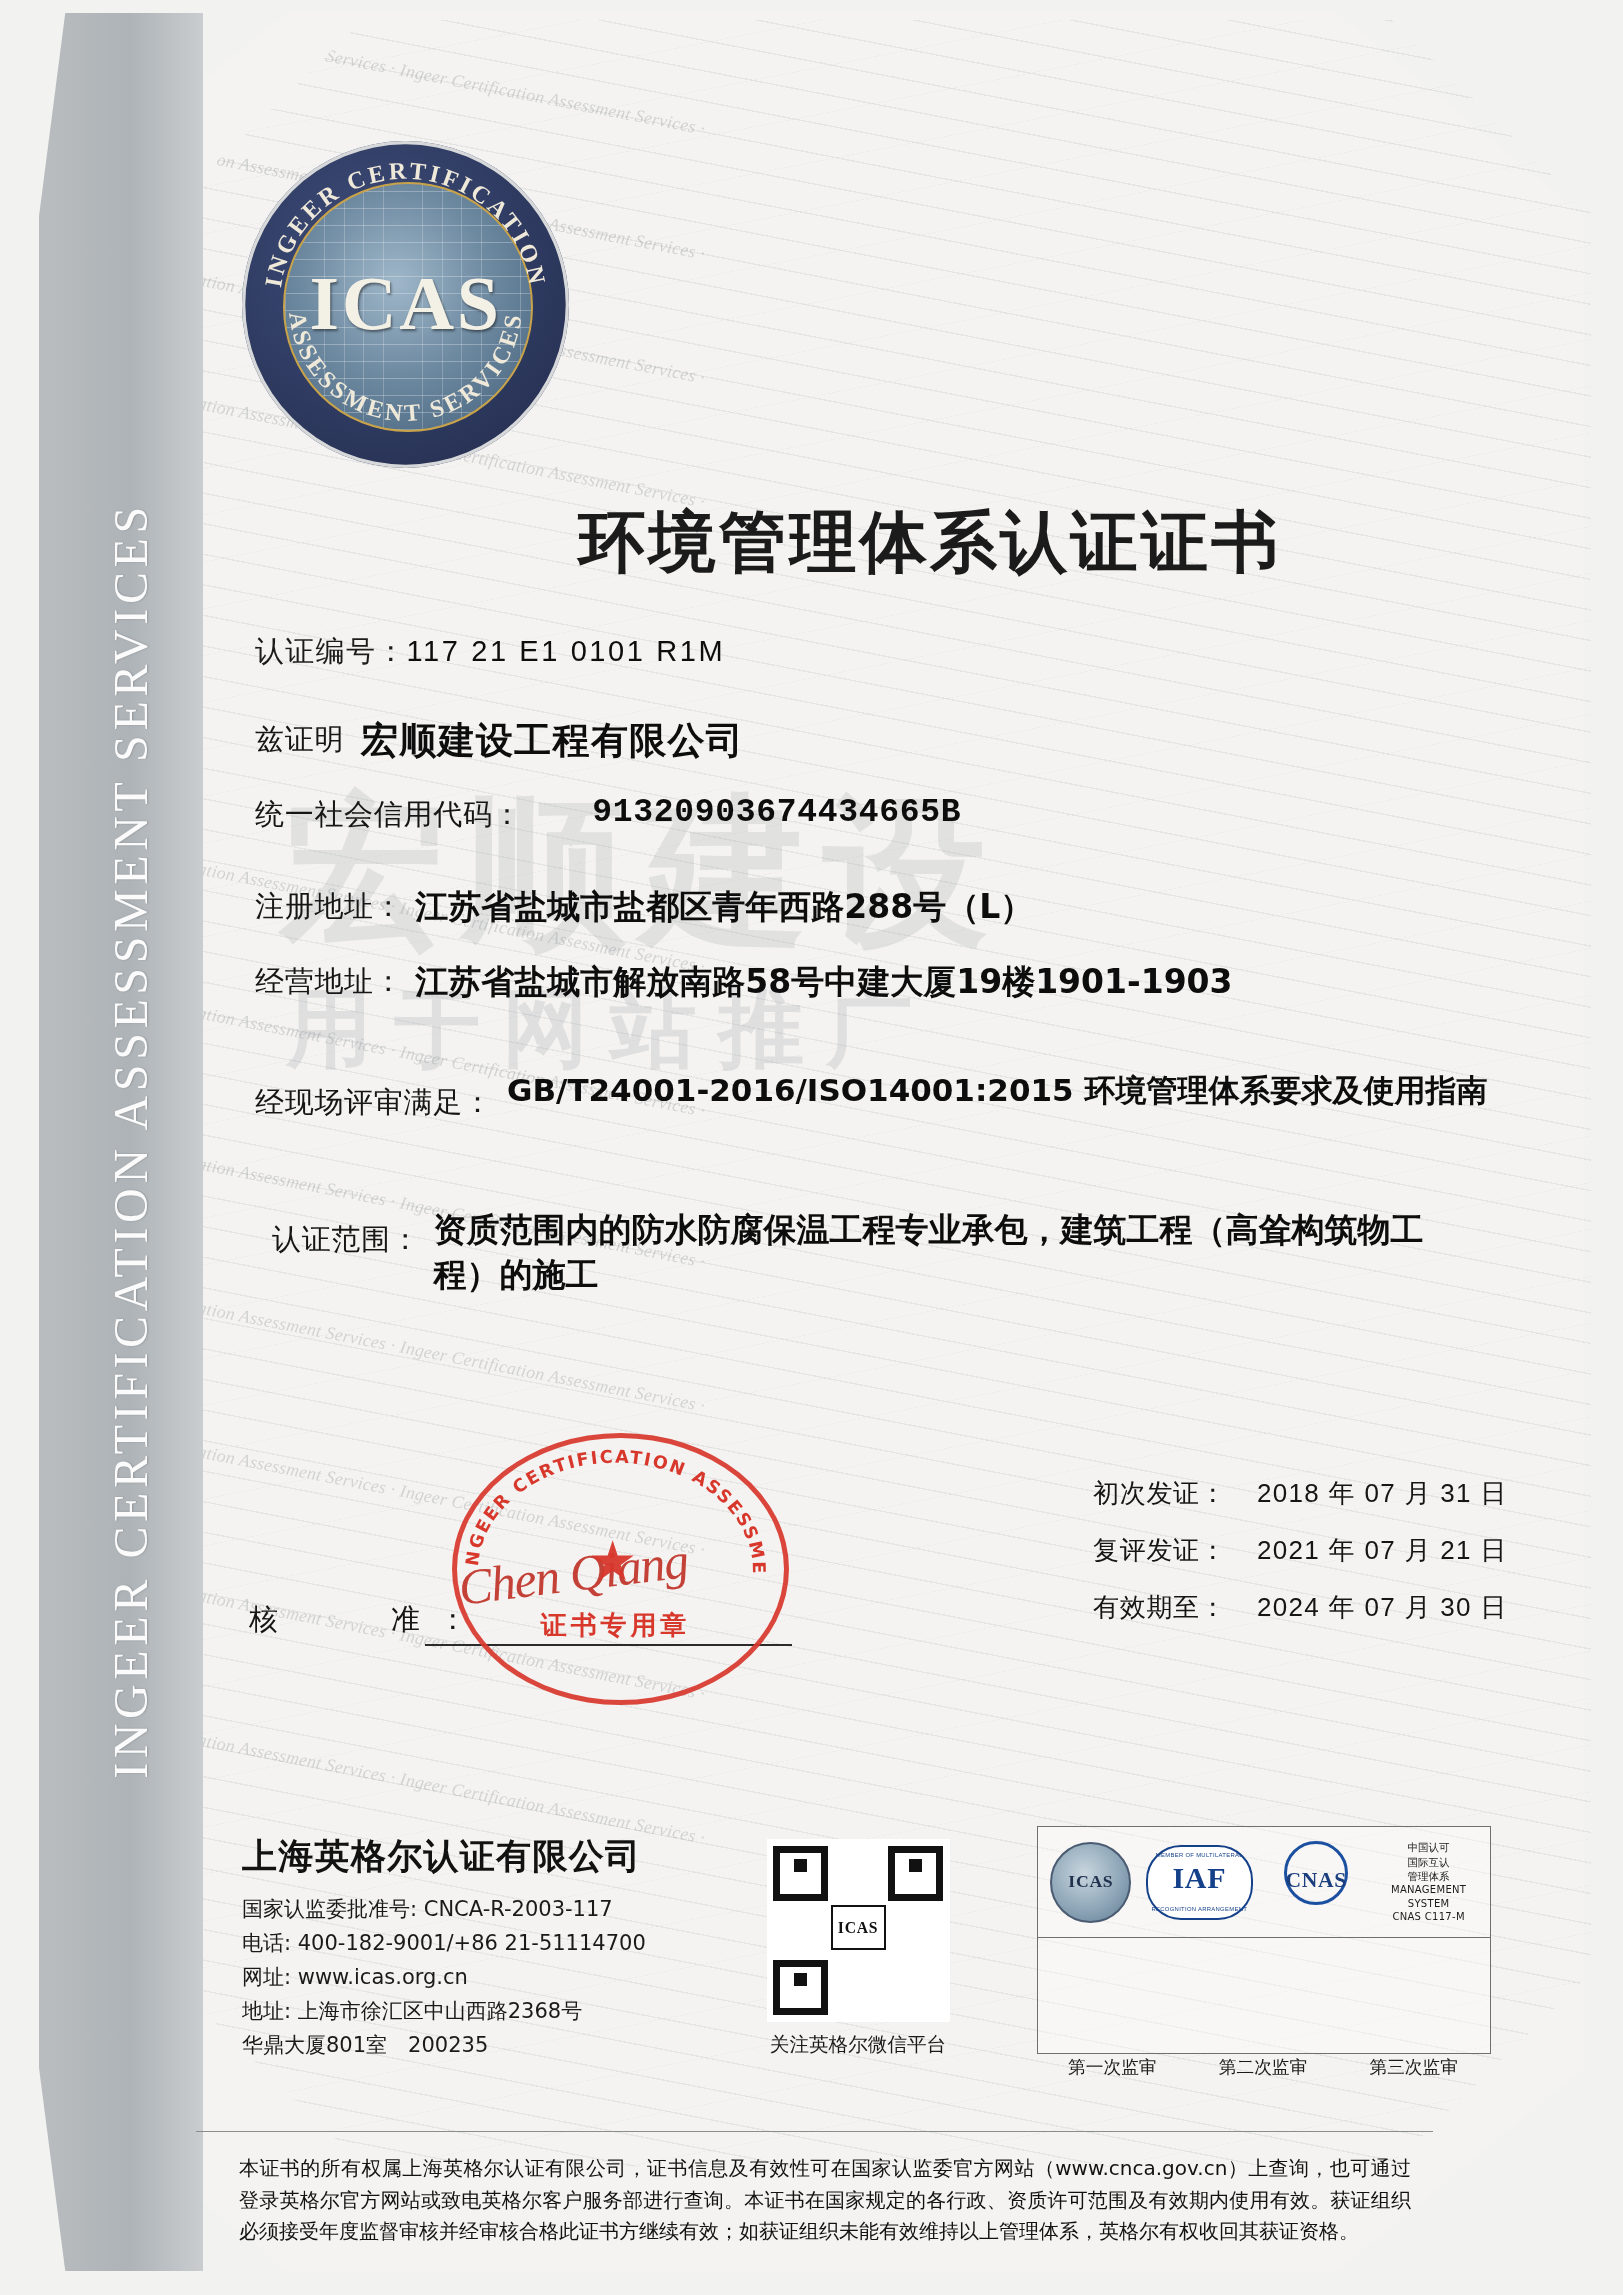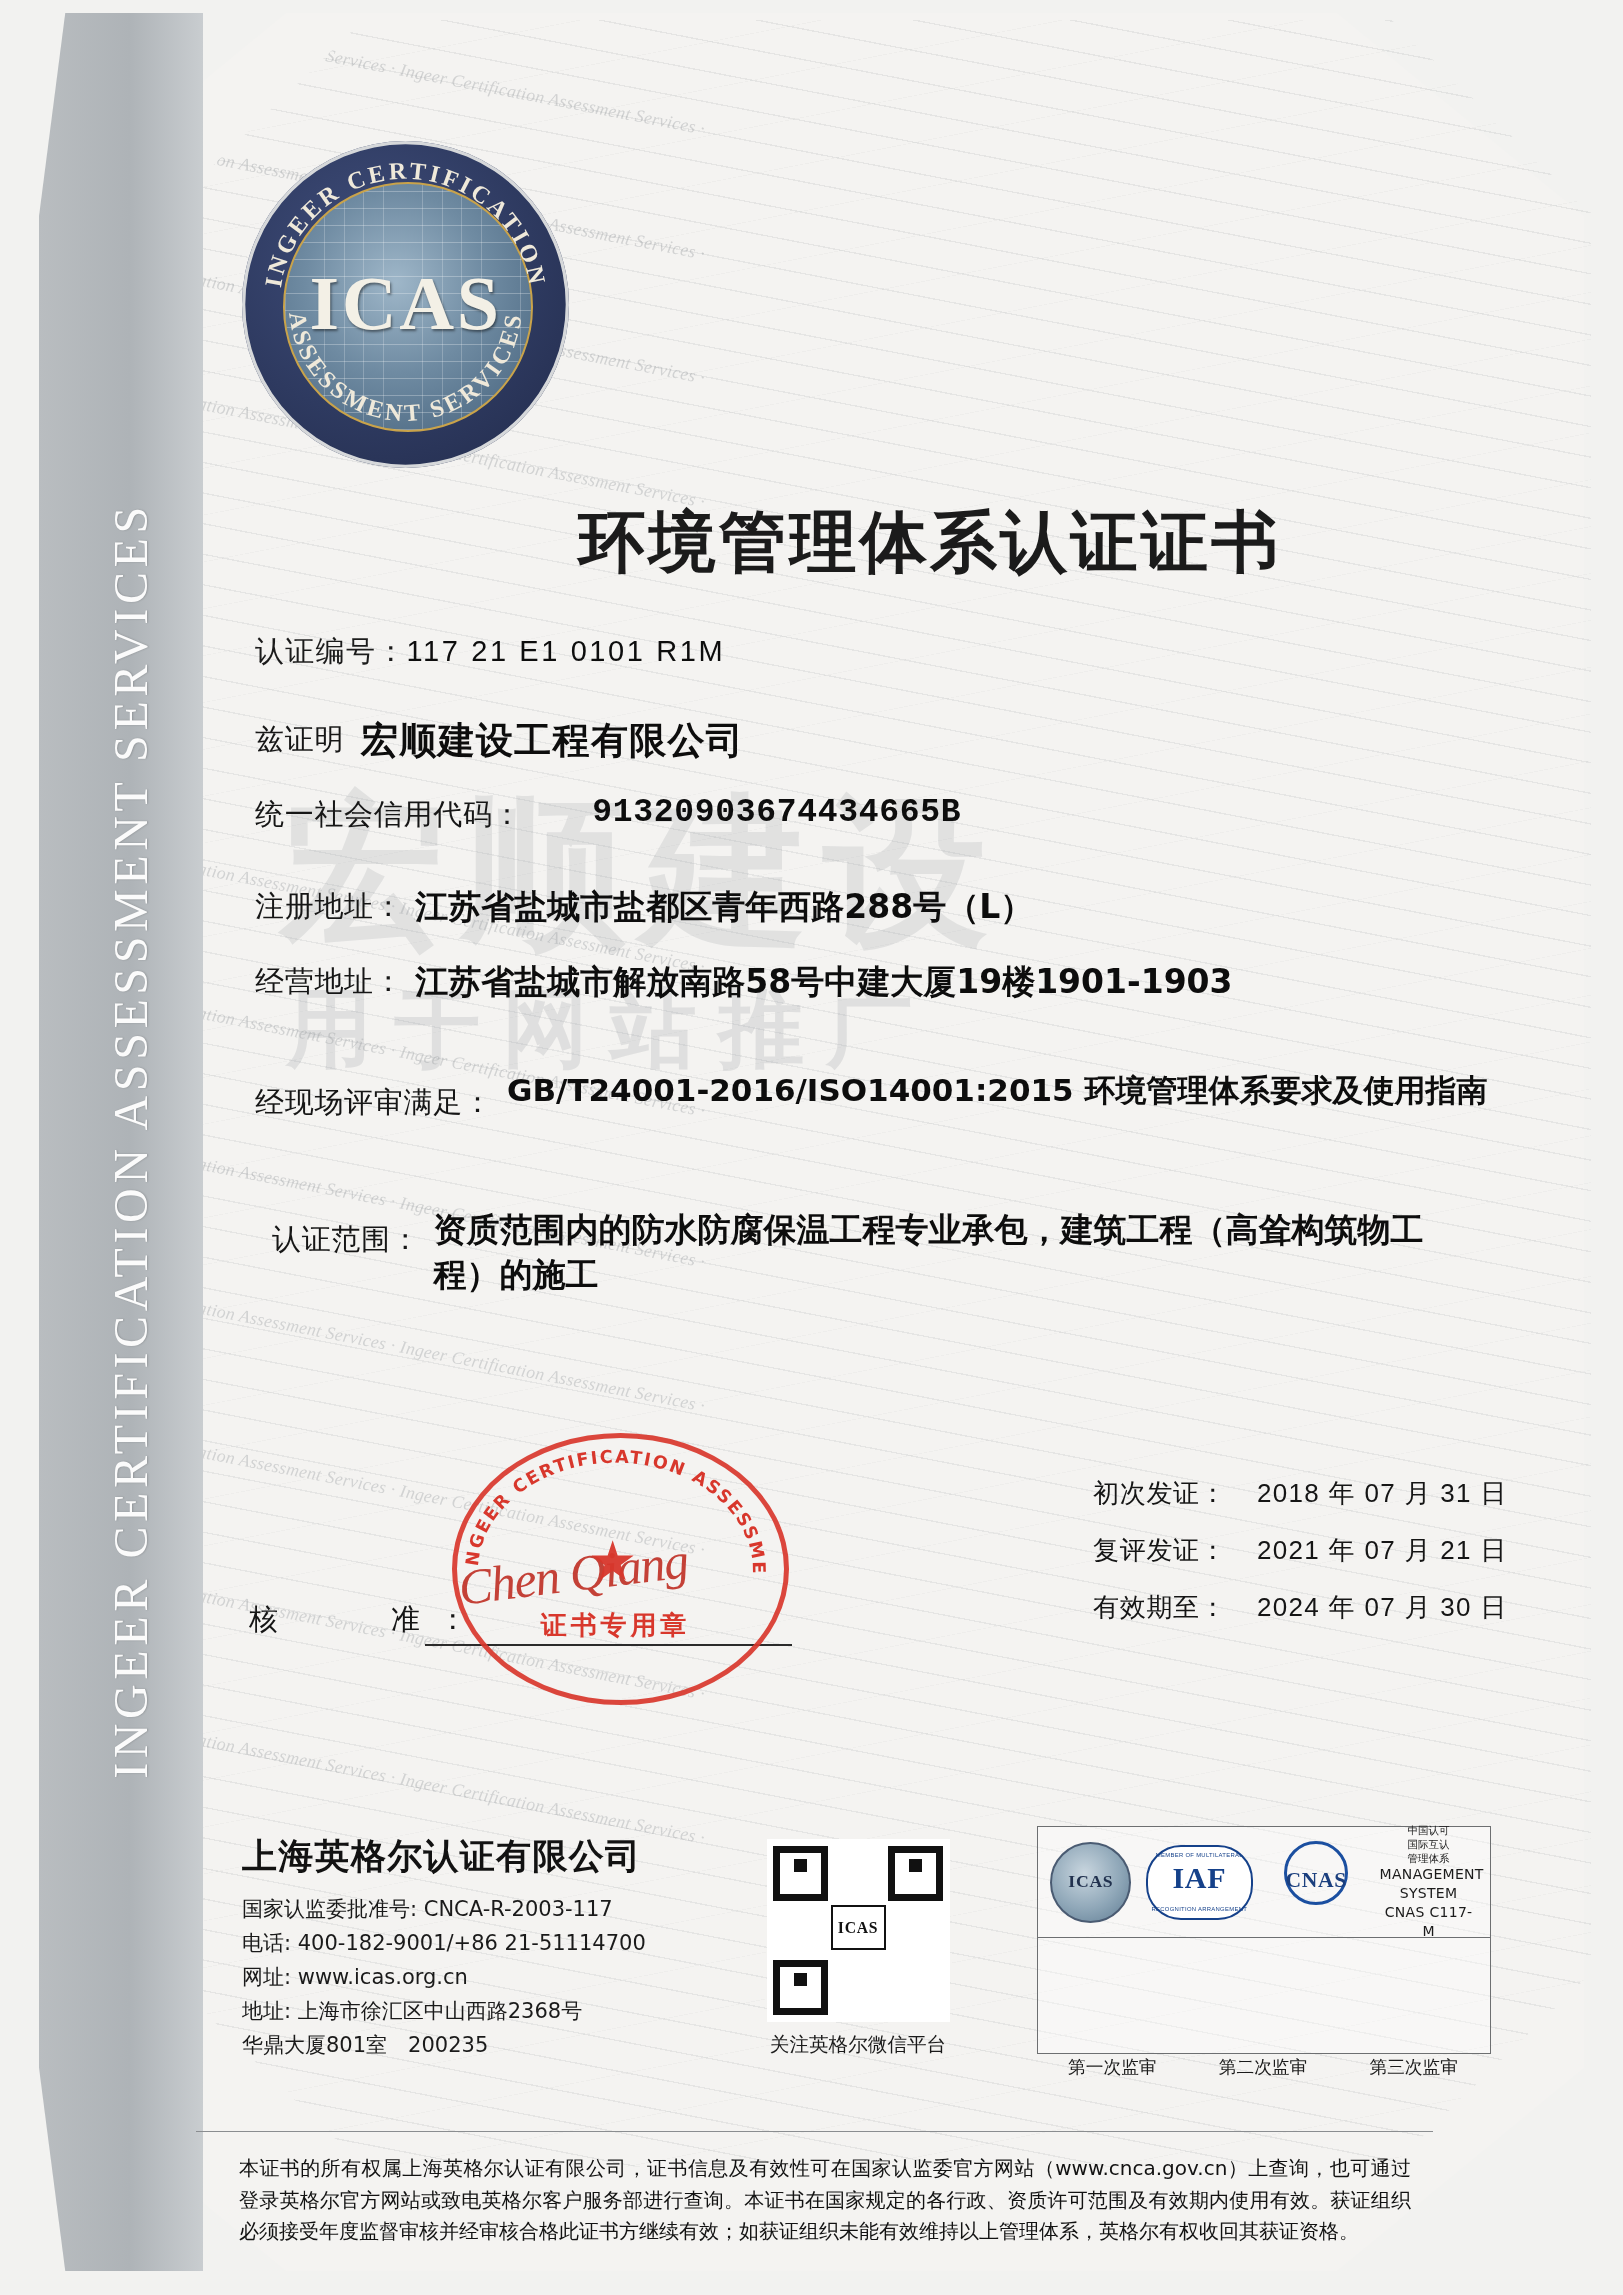--- a/index.html
+++ b/index.html
@@ -536,21 +536,21 @@
   .mark-cnas .sub { height: 30px; }
   .mark-cn {
     width: 98px;
     text-align: center;
     font-family: "DejaVu Sans", sans-serif;
     font-size: 10.5px;
     line-height: 1.35;
     color: #1b1b1b;
   }
   .mark-cn .code {
-    font-size: 14px;
+    font-size: 10px;
     letter-spacing: 0.3px;
   }
   #marks-bottom {
     display: flex;
     height: 111px;
   }
   .mark-cell {
     flex: 1;
     border-right: 1.3px solid #6d6f71;
     position: relative;

